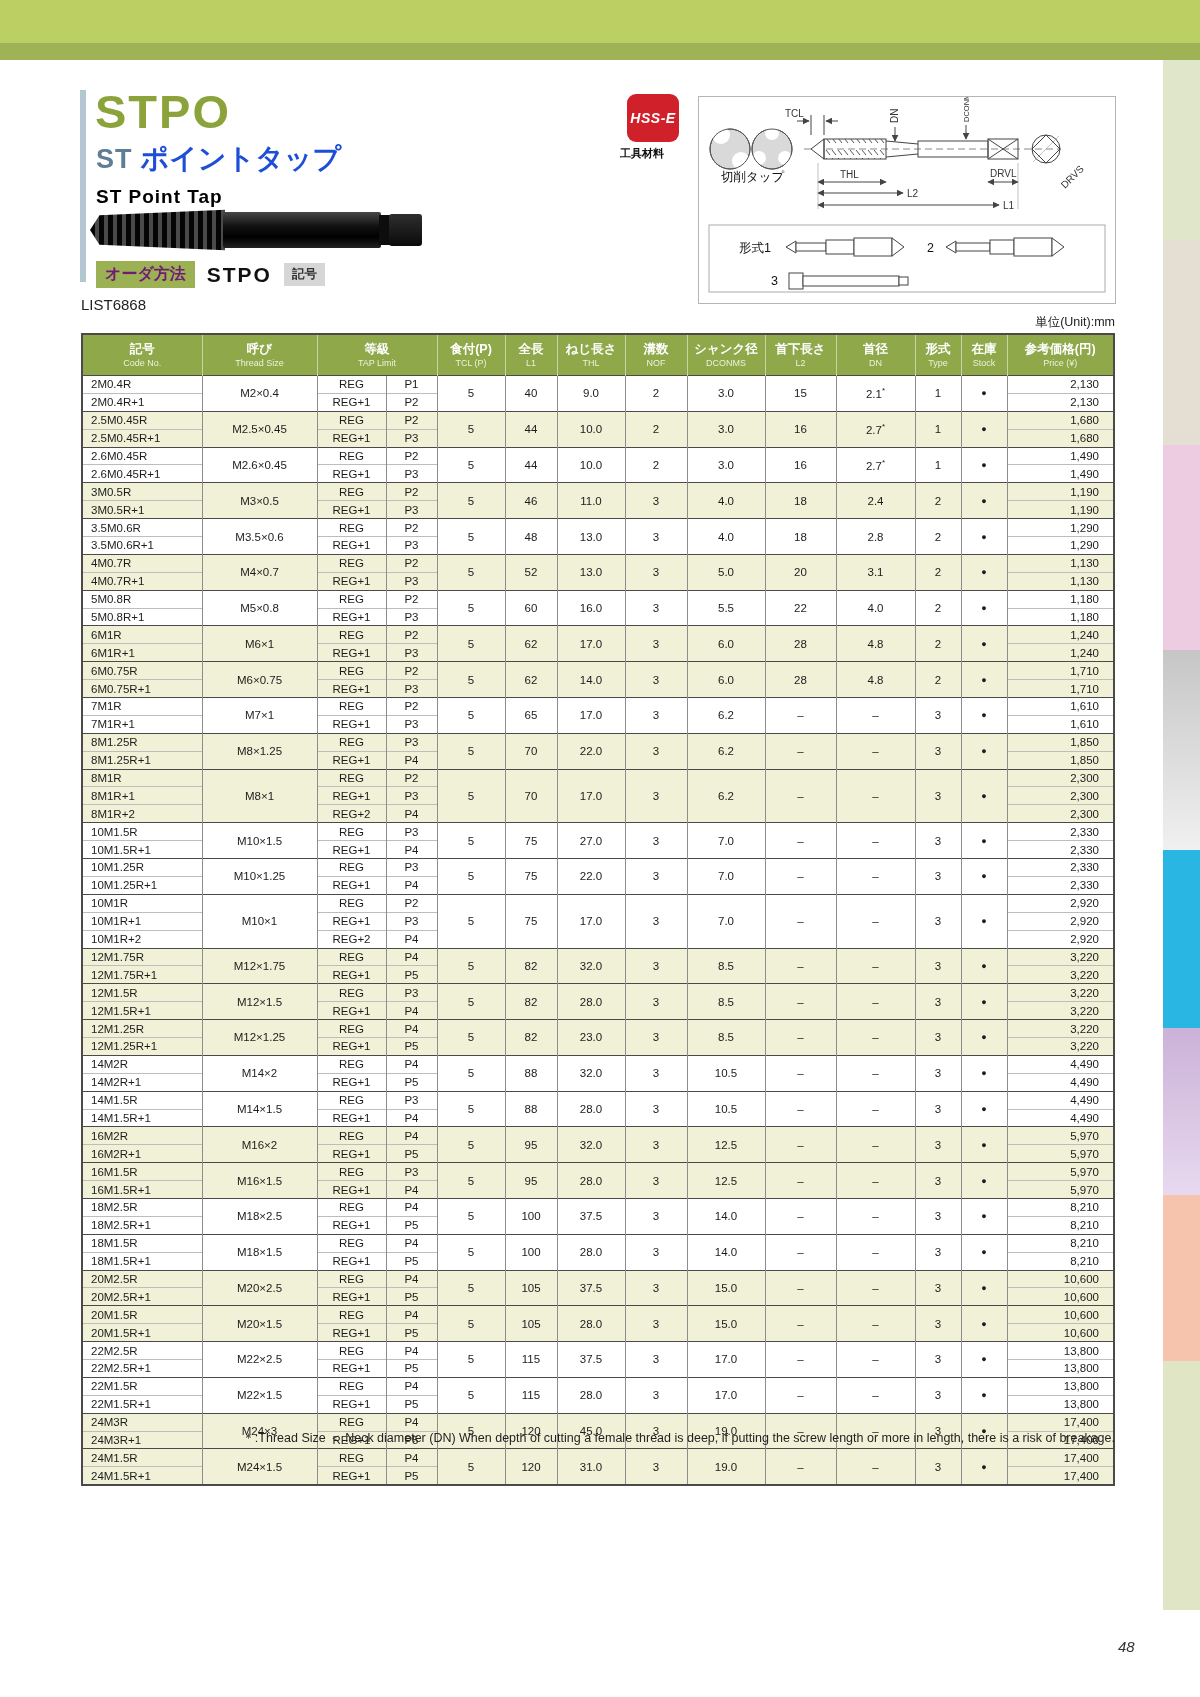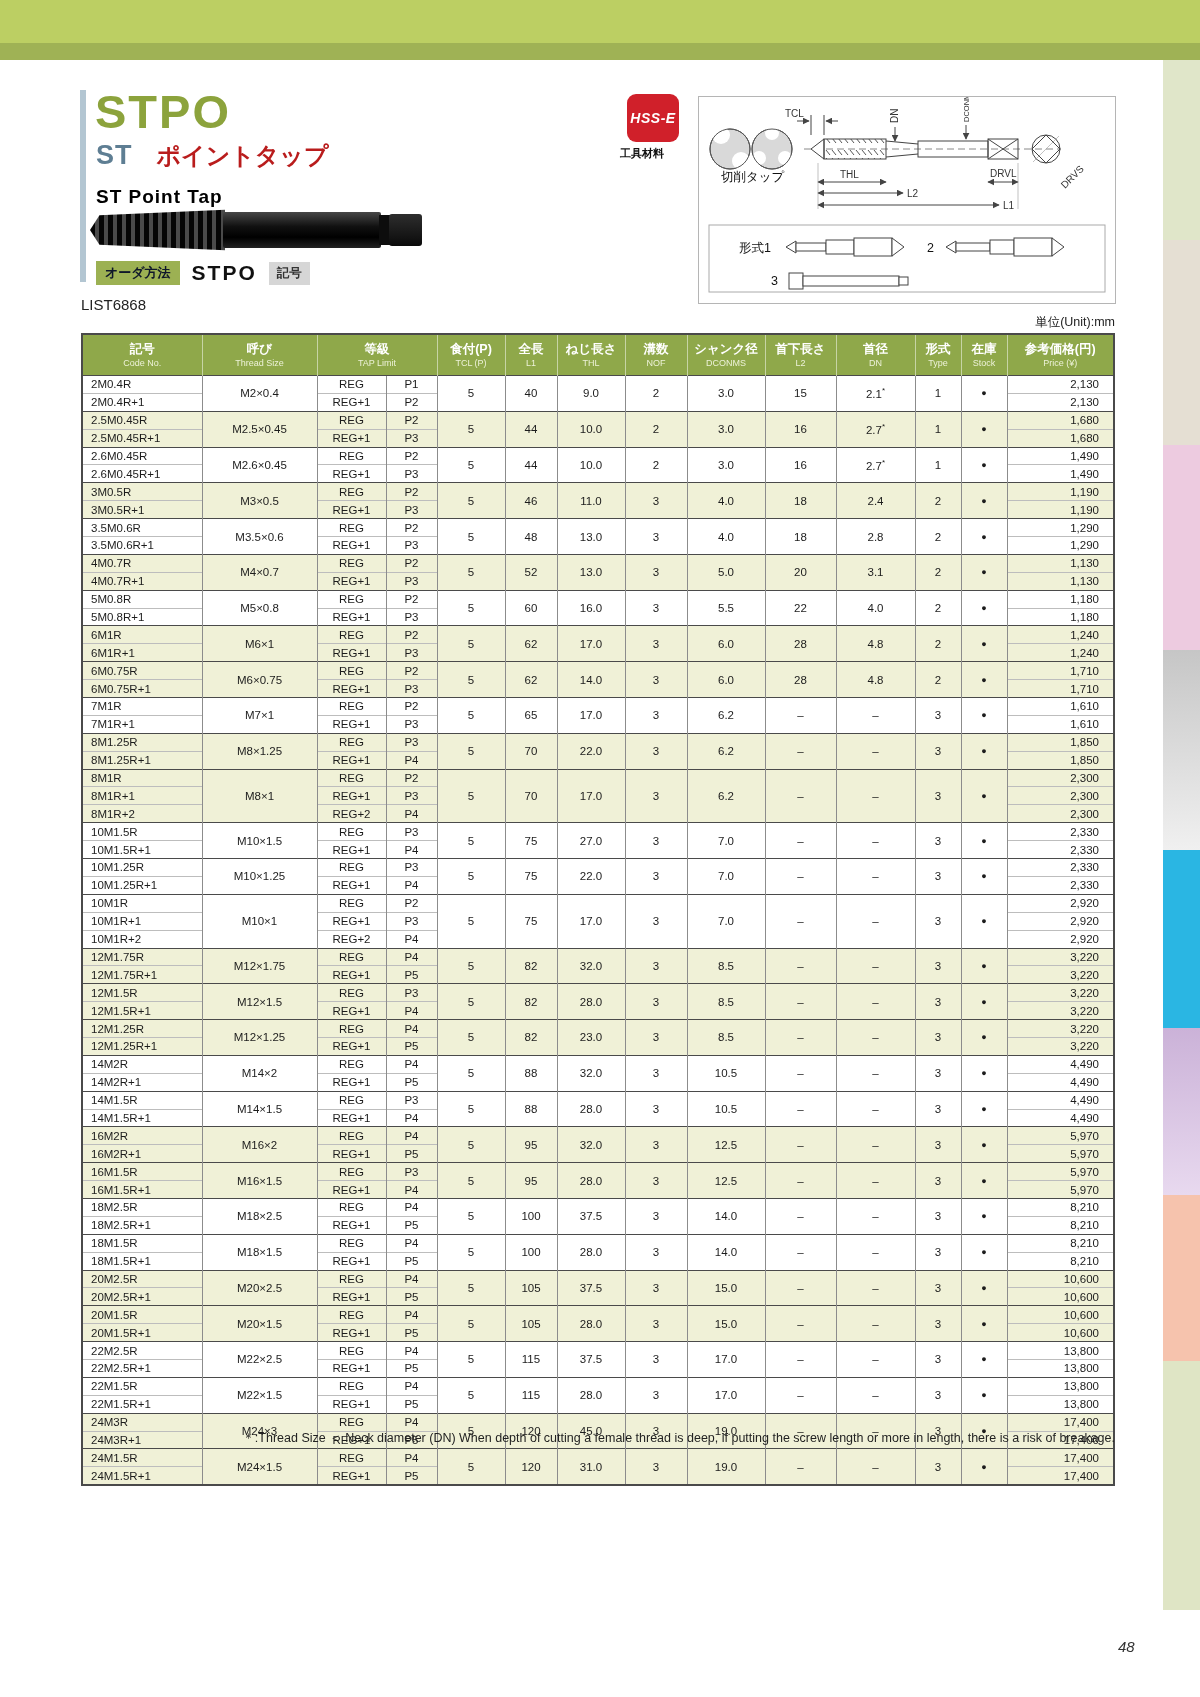--- a/index.html
+++ b/index.html
@@ -20,37 +20,37 @@
   #tab5{top:850px;height:178px;background:#2AB6E3;}
   #tab6{top:1028px;height:167px;background:linear-gradient(#CBB2D8,#E8D9EF);}
   #tab7{top:1195px;height:166px;background:#F6C3AD;}
   #tab8{top:1361px;height:249px;background:#DFE5C5;}
 
   
   #title-accent{left:80px;top:90px;width:6px;height:192px;background:#B3C6D2;}
   #title-stpo{left:95px;top:84px;font-size:47px;font-weight:800;color:#8CA33C;letter-spacing:2px;}
   #title-sub{left:96px;top:140px;white-space:nowrap;}
   #title-sub .st{font-size:27px;font-weight:800;color:#5E7E93;letter-spacing:1px;}
-  #title-sub .jp{font-size:24px;font-weight:700;color:#b91c1c;margin-left:24px;}
+  #title-sub .jp{font-size:28px;font-weight:700;color:#1d4ed8;margin-left:8px;}
   #title-en{left:96px;top:186px;font-size:19px;font-weight:700;color:#000000;letter-spacing:1px;}
 
   
   #photo{left:90px;top:199px;width:332px;height:62px;}
   #photo .ph-thread{position:absolute;left:0;top:10px;width:135px;height:42px;
     background:repeating-linear-gradient(90deg,#050505 0 5px,#4a4a4a 5px 9px);
     clip-path:polygon(0% 50%,7% 15%,100% 2%,100% 98%,7% 85%);}
   #photo .ph-body{position:absolute;left:133px;top:13px;width:158px;height:36px;
     background:linear-gradient(180deg,#474747,#111 40%,#000 70%,#222);border-radius:2px;}
   #photo .ph-neck{position:absolute;left:289px;top:16px;width:12px;height:30px;background:#0d0d0d;}
   #photo .ph-square{position:absolute;left:299px;top:15px;width:33px;height:32px;
     background:linear-gradient(180deg,#2e2e2e,#0a0a0a);border-radius:3px;}
 
   
   #order-row{left:96px;top:261px;display:flex;gap:12px;align-items:center;}
-  .badge-green{background:#9CB153;color:#0f172a;font-size:13px;font-weight:700;padding:3px 9px;}
+  .badge-green{background:#9CB153;color:#701a75;font-size:16px;font-weight:700;padding:3px 9px;}
   .order-code{font-size:21px;font-weight:800;letter-spacing:2px;color:#111;}
   .badge-gray{background:#D6D6D6;color:#333;font-size:12.5px;font-weight:700;padding:3px 8px;}
 
   
   #hsse{left:627px;top:94px;width:52px;height:48px;background:#D0202A;border-radius:9px;
     color:#fff;display:flex;align-items:center;justify-content:center;
     font-weight:800;font-style:italic;font-size:14px;letter-spacing:.5px;}
   #hsse-label{left:620px;top:146px;width:66px;text-align:left;font-size:11px;font-weight:700;color:#111;}
 
   

